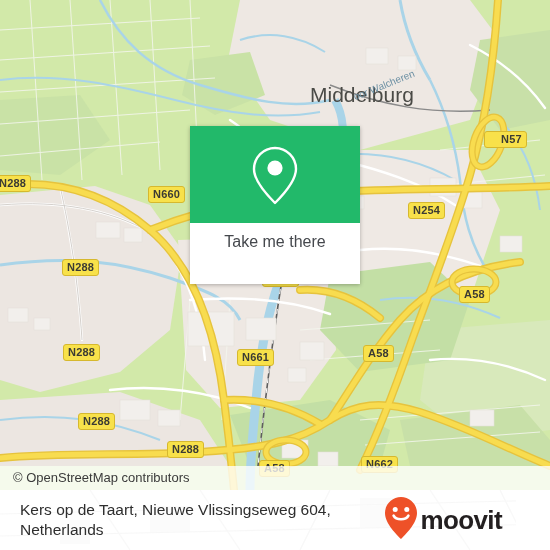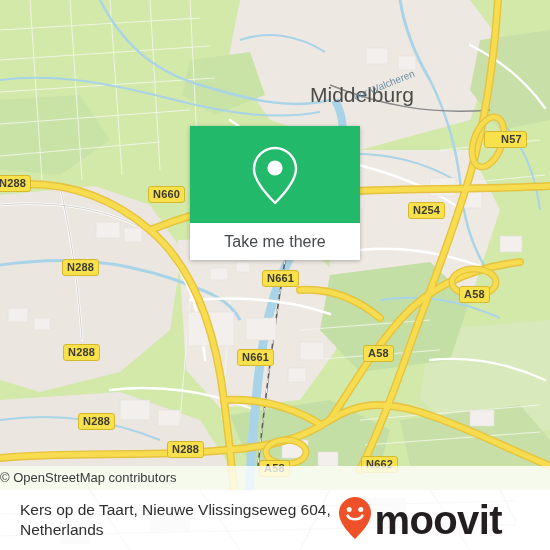--- a/index.html
+++ b/index.html
@@ -54,29 +54,30 @@
 
   
   #attribution {
     position: absolute;
     left: 0; top: 466px;
     width: 550px; height: 24px;
     background: rgba(255,255,255,0.78);
     color: #3a3a3a;
     font-size: 13px;
     line-height: 24px;
+    padding-left: 13px;
     font-family: "Liberation Sans", sans-serif;
     white-space: nowrap;
   }
 
   
   #promo-card {
     position: absolute;
     left: 190px; top: 126px;
-    width: 170px; height: 134px;
+    width: 170px; height: 158px;
     background: #ffffff;
     box-shadow: 0 1px 4px rgba(0,0,0,.28);
     overflow: hidden;
   }
   #promo-card-top {
     width: 100%; height: 97px;
     background: #22b96a;
     display: flex; align-items: center; justify-content: center;
   }
   #promo-card-top svg { display: block; }
@@ -113,21 +114,21 @@
     font-family: "Liberation Sans", sans-serif;
   }
   #moovit-logo {
     position: absolute;
     right: 14px; top: 50%;
     transform: translateY(-50%);
     display: flex; align-items: center; gap: 2px;
   }
   #moovit-wordmark {
     color: #231f20;
-    font-size: 40px;
+    font-size: 26px;
     font-weight: bold;
     letter-spacing: -0.6px;
     line-height: 34px;
     font-family: "Liberation Sans", sans-serif;
   }
 </style>
 </head>
 <body>
 
 <div id="app">

